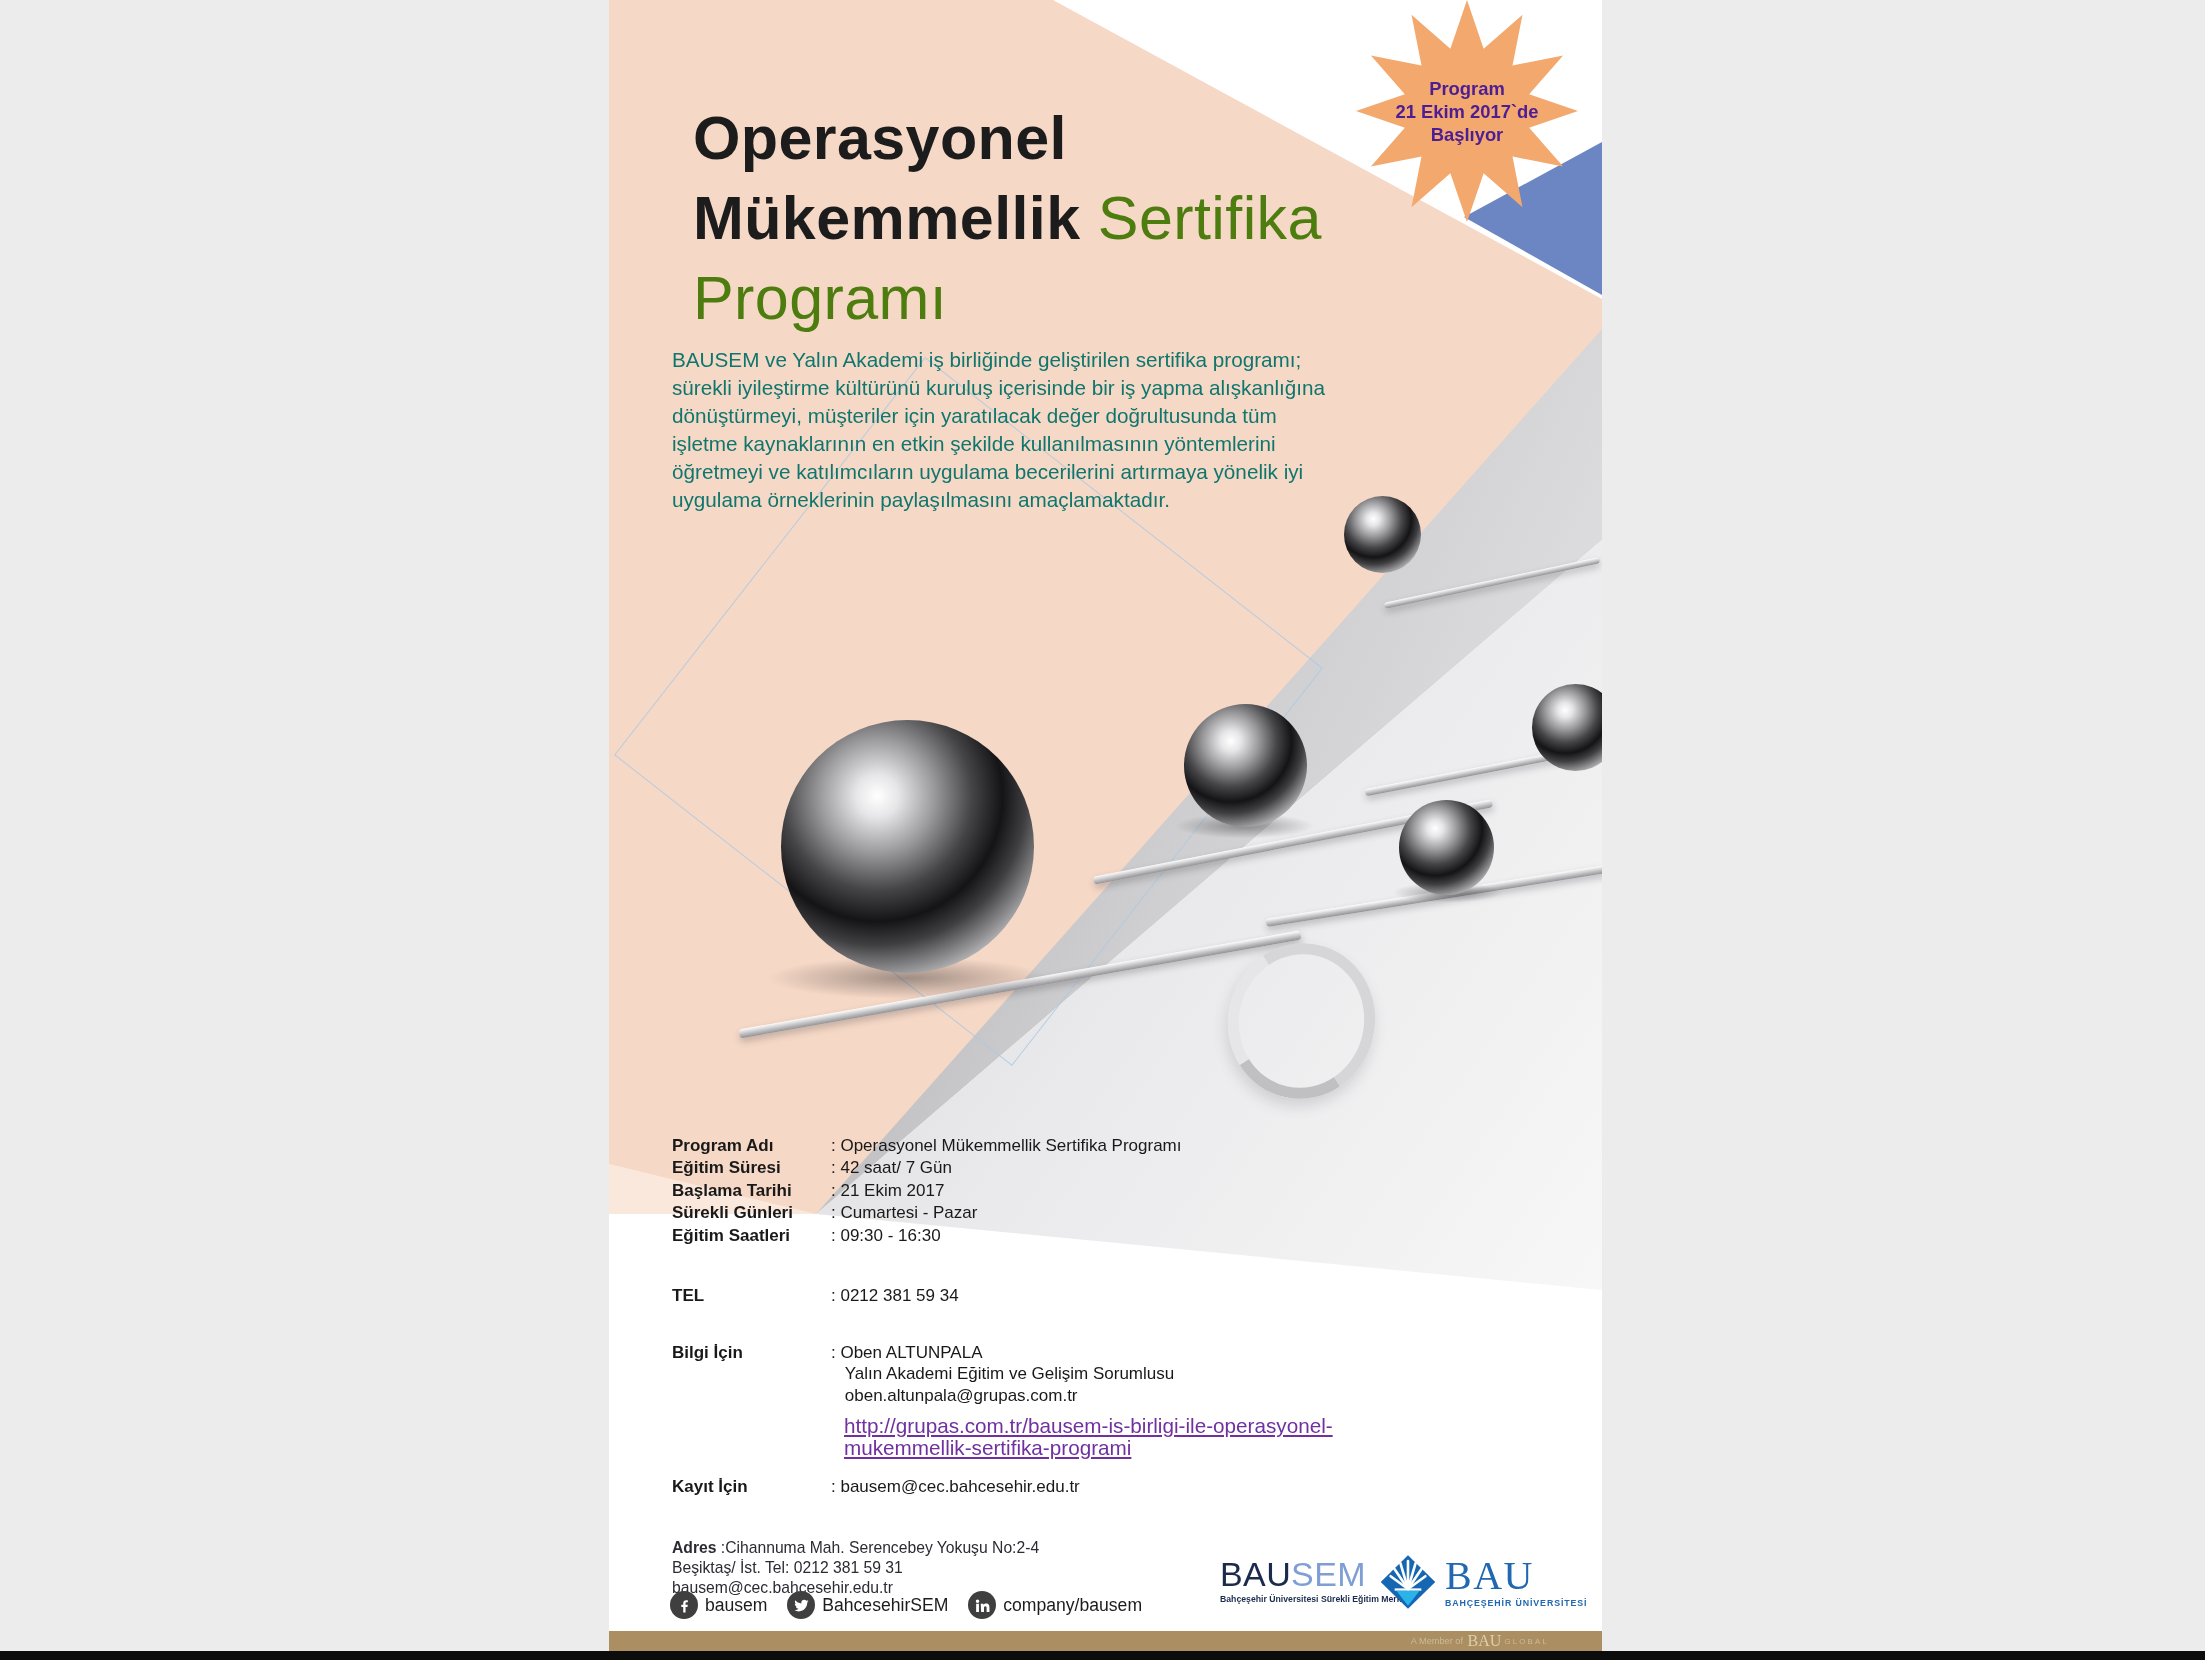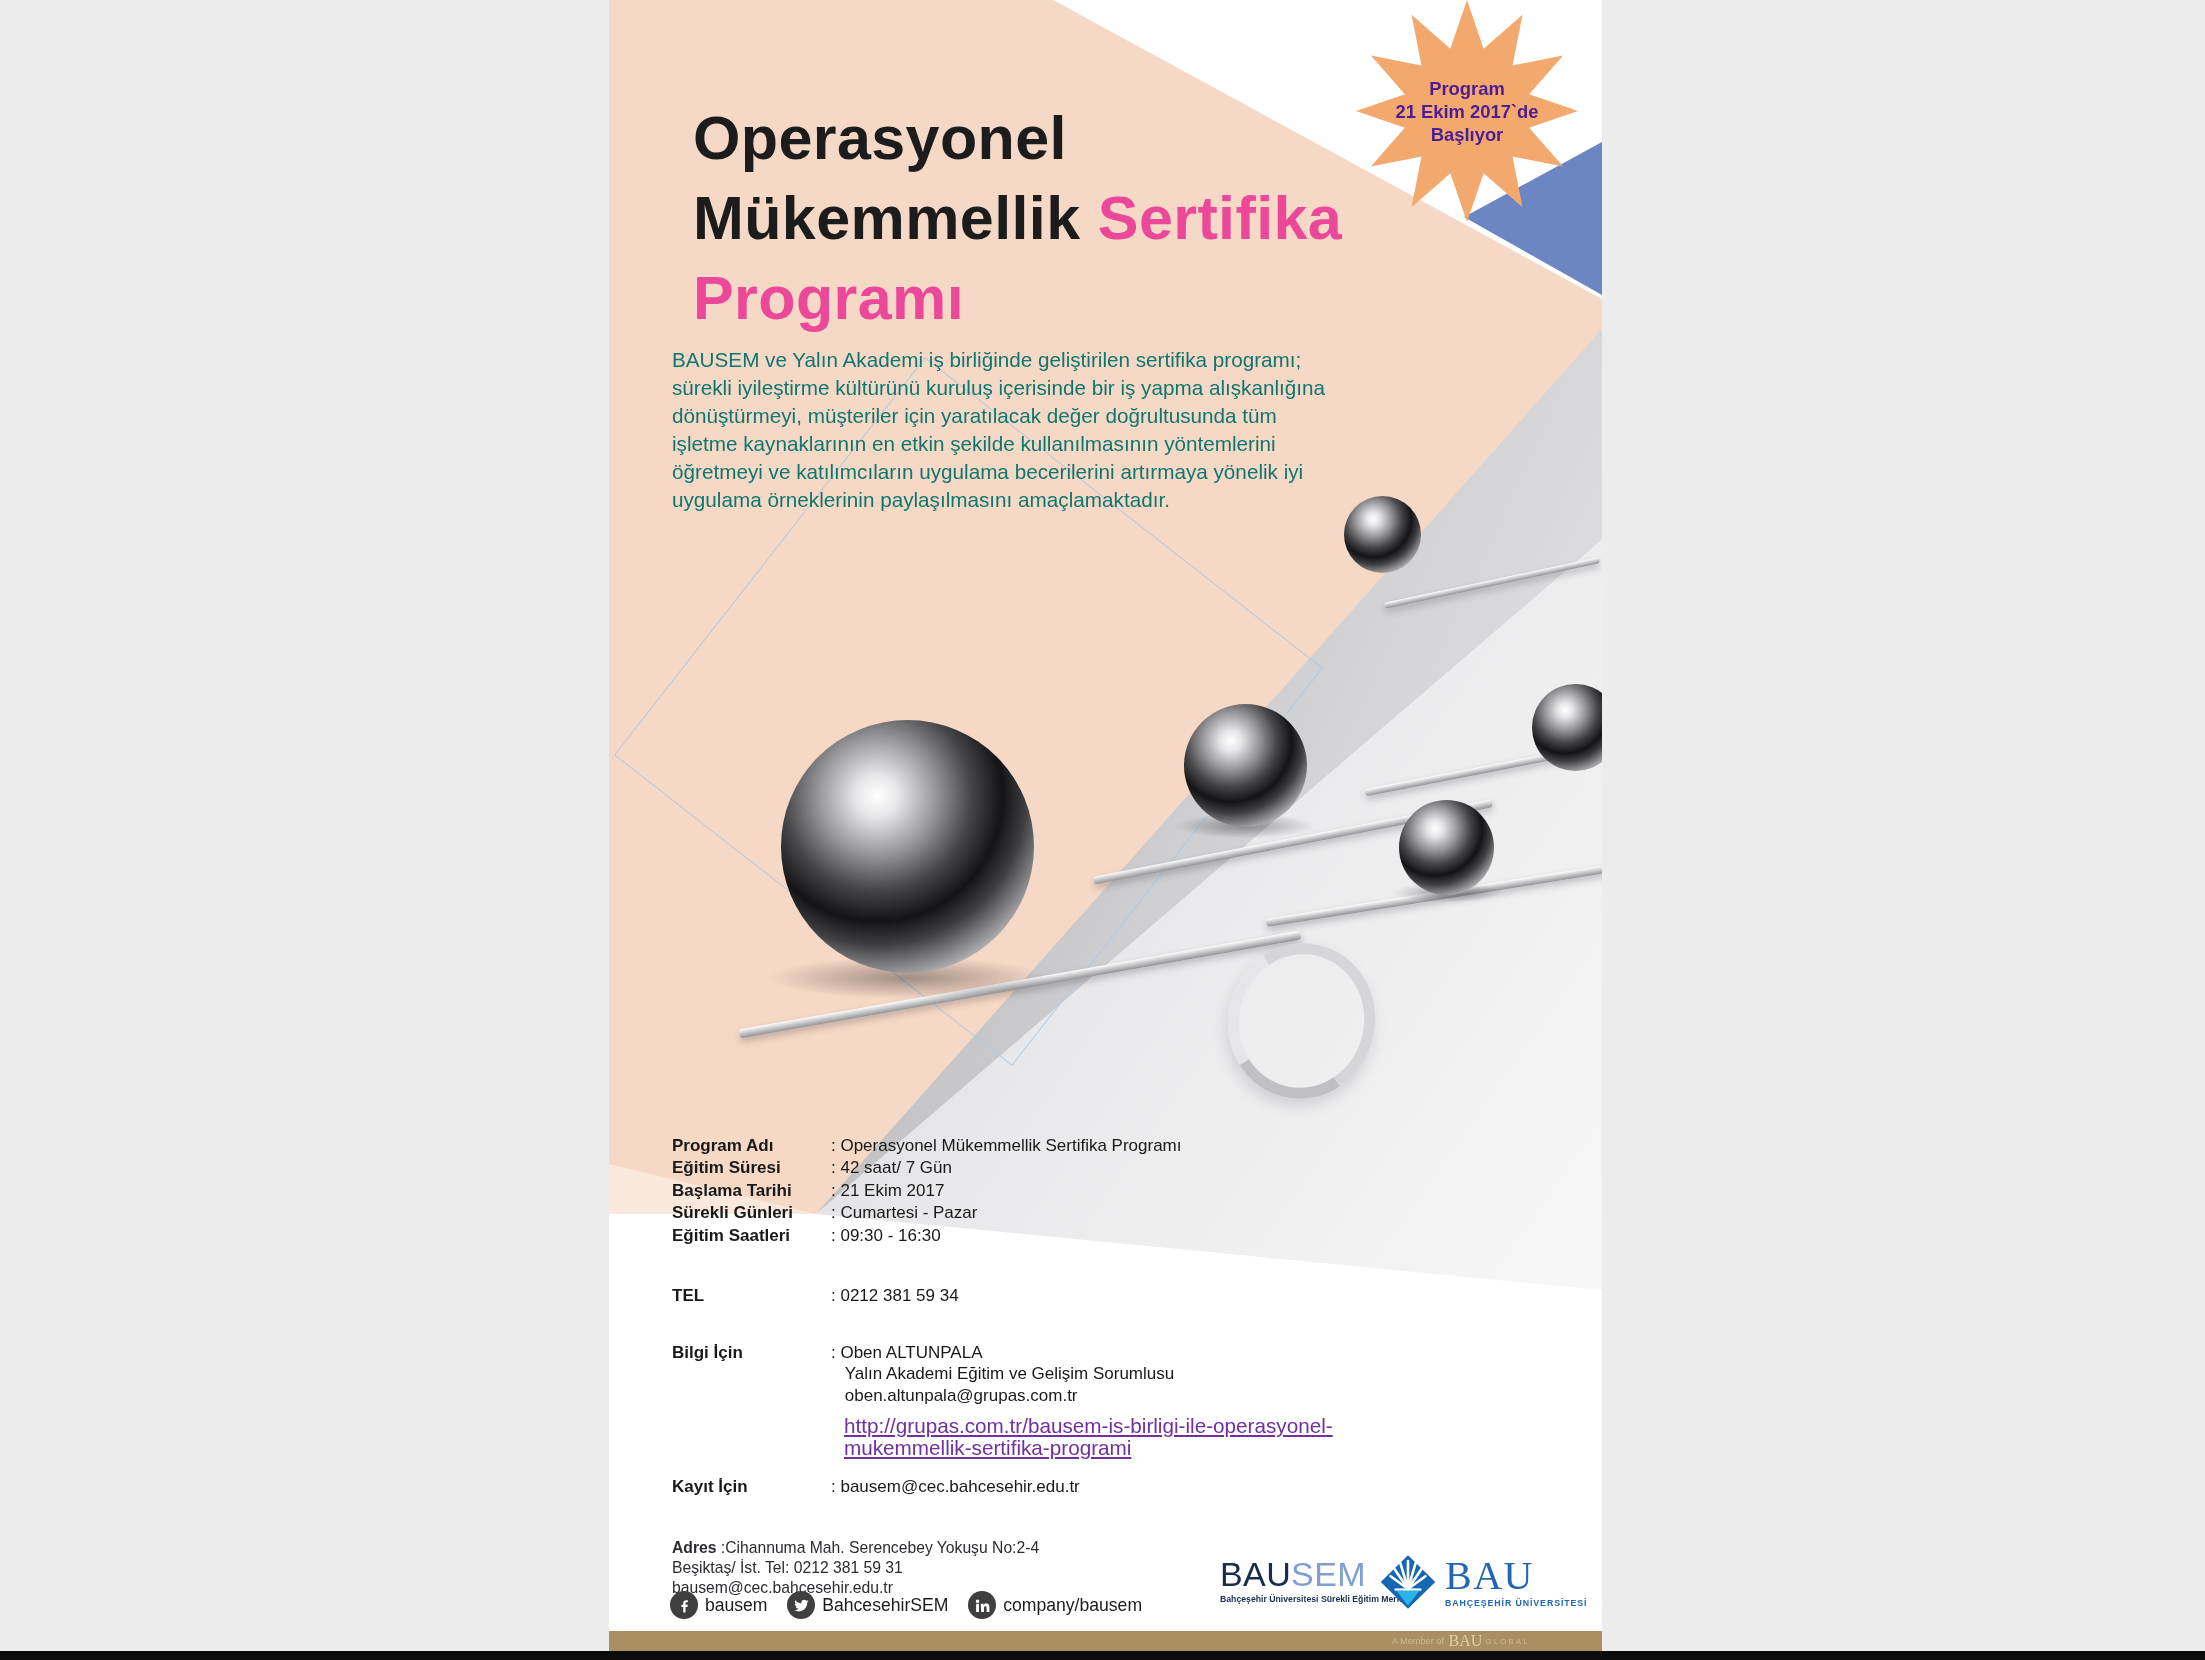--- a/index.html
+++ b/index.html
@@ -54,21 +54,21 @@
   .shadow-med{left:563px; top:813px; width:145px; height:26px;}
   .shadow-right{left:781px; top:882px; width:115px; height:21.4px;}
   .ring{position:absolute; left:619px; top:943px; width:147px; height:156px; border-radius:50%;
     border:11.5px solid #d6d6d9; border-bottom-color:#c0c0c3; border-left-color:#e6e6e9;
     transform:rotate(12deg); box-shadow:0 7.7px 13.8px rgba(80,80,90,.18);}
 
   
   .content{position:absolute; inset:0;}
   .title{position:absolute; left:84px; top:98px; font-size:61px; line-height:80px; color:#1c1c1c; letter-spacing:0.4px;}
   .title .t-bold{font-weight:bold;}
-  .title .t-light{font-weight:bold; color:#ec4899;}
+  .title .t-light{font-weight:normal; color:#4d7c0f;}
   .intro{position:absolute; left:63px; top:346px; font-size:20.7px; line-height:28px; color:#0f766e; white-space:nowrap;}
   .kv-block{position:absolute; left:63px; font-size:17px; line-height:22.4px; color:#191919;}
   .kv-row{display:flex;}
   .kv-label{width:159px; font-weight:bold; flex:0 0 auto;}
   .kv-value{white-space:nowrap;}
   .info-lines div{line-height:21.4px; white-space:nowrap;}
   .info-indent{padding-left:13.8px;}
   .link-block{position:absolute; left:235px; top:1415px; font-size:20.7px; line-height:22px;}
   .link-block a{color:var(--link); text-decoration:underline; white-space:nowrap;}
   .adres{position:absolute; left:63px; top:1538px; font-size:15.7px; line-height:20px; color:#2b2b33; white-space:nowrap;}
@@ -92,21 +92,21 @@
   .bausem-bau{color:#1b2b4d;}
   .bausem-sem{color:#7f9fd4;}
   .bausem-sub{margin-top:3.1px; font-size:8.7px; font-weight:bold; color:#1b2b4d; white-space:nowrap;}
   .bau-emblem{position:absolute; left:770px; top:1553px; width:58px; height:58px;}
   .logo-bau{position:absolute; left:836px; top:1556px;}
   .bau-word{font-family:"Liberation Serif", serif; font-size:40px; line-height:40px; color:#2167b1; letter-spacing:1.5px;}
   .bau-sub{margin-top:2.3px; font-size:8.8px; font-weight:bold; letter-spacing:0.9px; color:#2167b1; white-space:nowrap;}
 
   
   .member-bar{position:absolute; left:0; top:1631px; width:100%; height:20.7px; background:var(--tan);
-    display:flex; align-items:center; justify-content:flex-end; padding-right:72px;}
+    display:flex; align-items:center; justify-content:flex-end; padding-right:53px;}
   .member-prefix{font-size:9.2px; color:#cbbb97; margin-right:4.6px;}
   .member-brand{font-family:"Liberation Serif", serif; font-size:16px; color:#decfa9; margin-right:3.1px;}
   .member-suffix{font-size:7.7px; letter-spacing:2.3px; color:#cbbb97;}
   .black-bar{position:absolute; left:0; top:1651px; width:2205px; height:9.2px; background:#0c0c0c;}
 </style>
 </head>
 <body>
 
 <div class="page">
   <div class="doc">

